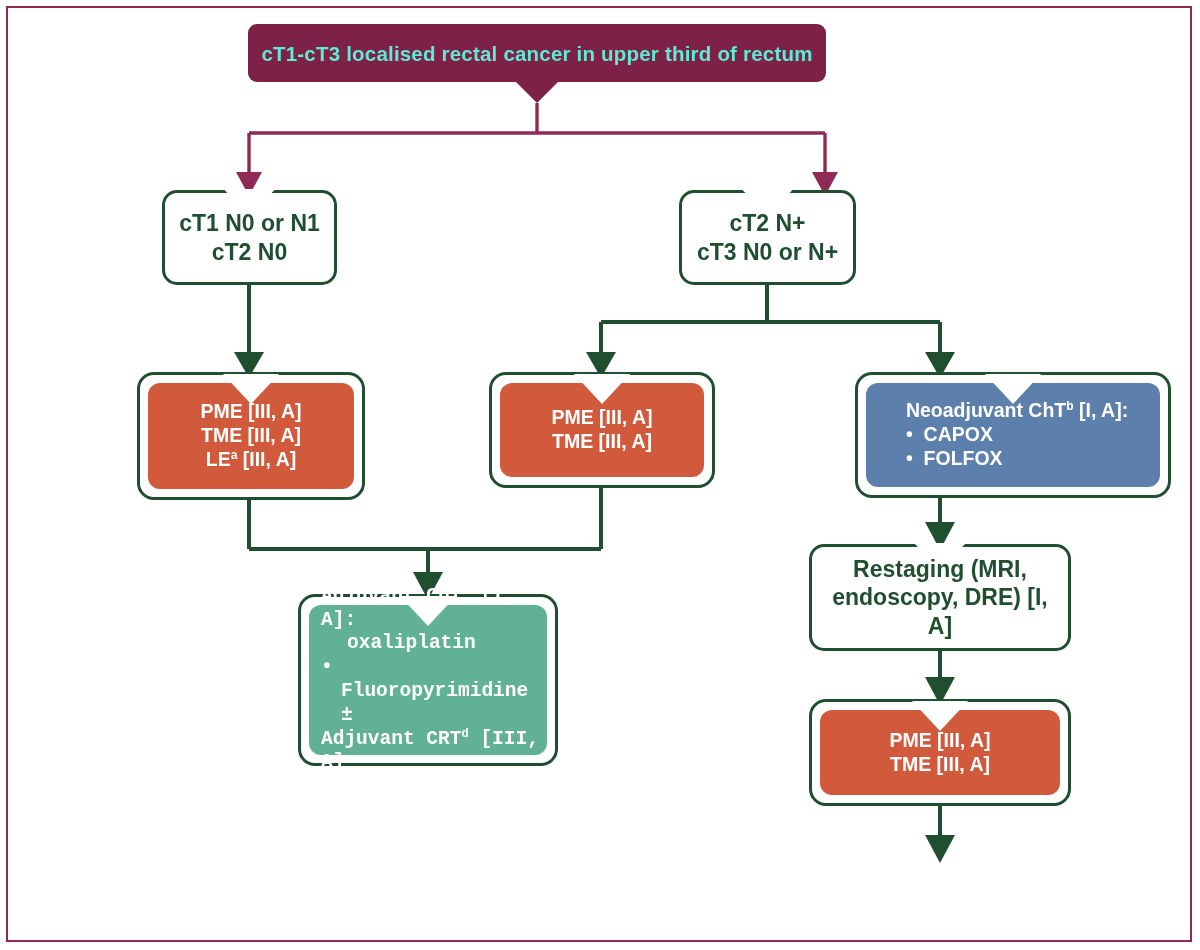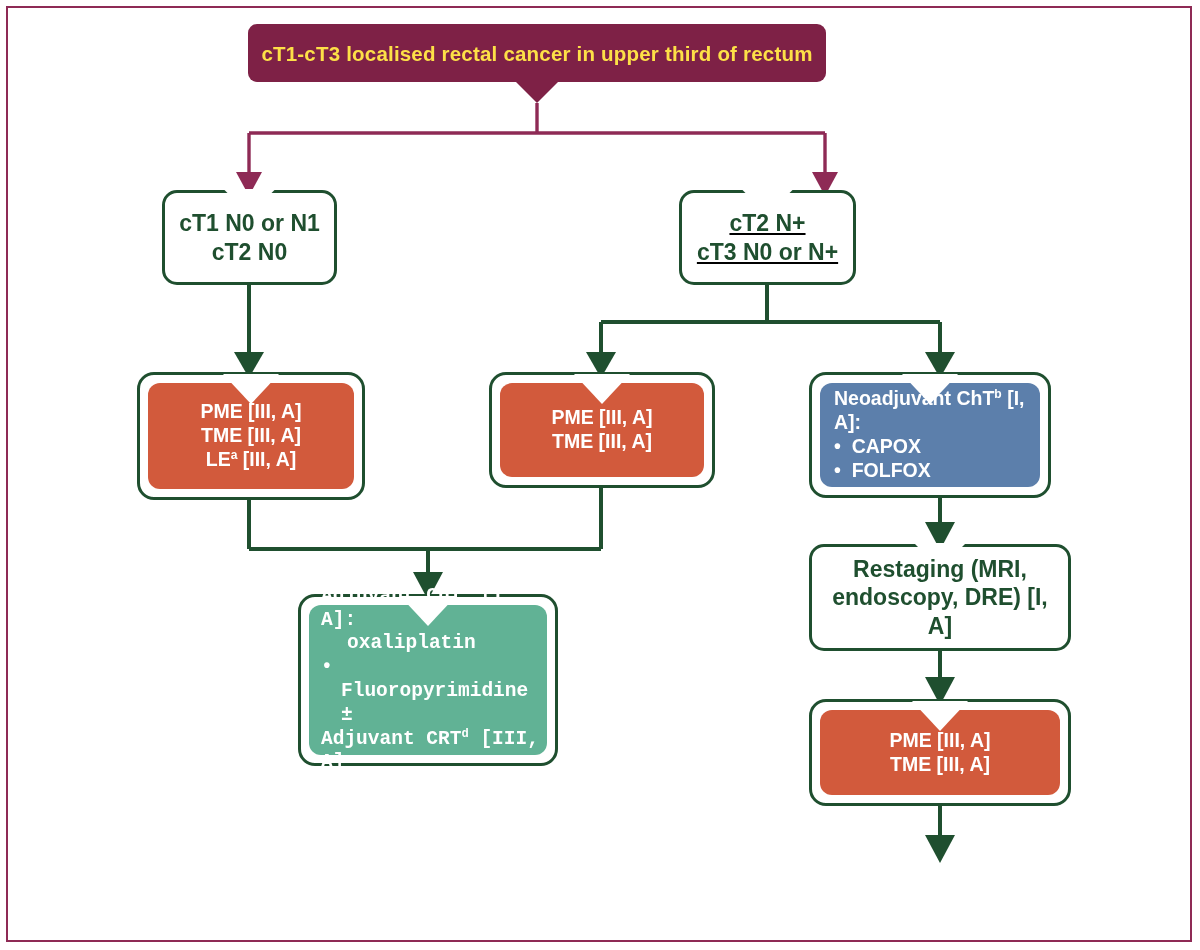--- a/index.html
+++ b/index.html
@@ -11,21 +11,21 @@
 
   .node{position:absolute;box-sizing:border-box;display:flex;align-items:center;
         justify-content:center;text-align:center;}
   .node .inner{position:relative;width:100%;height:100%;display:flex;
         align-items:center;justify-content:center;box-sizing:border-box;}
   .node .txt{position:relative;z-index:3;line-height:1.22;font-weight:bold;padding:0 10px;}
 
   
   #title-box{left:248px;top:24px;width:578px;height:58px;background:#7e2146;
      border-radius:9px;}
-  #title-box .txt{color:#fde047;font-size:20.5px;letter-spacing:.2px;}
+  #title-box .txt{color:#5eead4;font-size:20.5px;letter-spacing:.2px;}
   #title-tail{position:absolute;left:515px;top:81px;width:44px;height:22px;
      background:#7e2146;clip-path:polygon(0 0,100% 0,50% 100%);}
 
   
   .dbox{border:3.5px solid #1f4f2f;border-radius:15px;background:#fff;}
   .dbox .txt{color:#1f4f2f;font-size:23px;}
   .dbox .notch{position:absolute;left:50%;top:-4px;transform:translateX(-50%);
      width:52px;height:26px;background:#fff;
      clip-path:polygon(0 0,100% 0,50% 100%);z-index:2;}
 
@@ -100,21 +100,21 @@
   <div class="node dbox" style="left:162px;top:190px;width:175px;height:95px;">
     <div class="inner">
       <div class="notch"></div>
       <span class="txt lines">
         <span class="ln ctr">cT1 N0 or N1</span>
         <span class="ln ctr">cT2 N0</span>
       </span>
     </div>
   </div>
 
-  <div class="node dbox" style="left:679px;top:190px;width:177px;height:95px;text-decoration:underline;">
+  <div class="node dbox" style="left:679px;top:190px;width:177px;height:95px;">
     <div class="inner">
       <div class="notch"></div>
       <span class="txt lines">
         <span class="ln ctr">cT2 N+</span>
         <span class="ln ctr">cT3 N0 or N+</span>
       </span>
     </div>
   </div>
 
   <div class="node cbox" style="left:137px;top:372px;width:228px;height:128px;">
@@ -133,21 +133,21 @@
     <div class="inner">
       <div class="fill fill-orange"></div>
       <div class="notch"></div>
       <span class="txt lines">
         <span class="ln ctr">PME [III, A]</span>
         <span class="ln ctr">TME [III, A]</span>
       </span>
     </div>
   </div>
 
-  <div class="node cbox" style="left:809px;top:372px;width:242px;height:126px;">
+  <div class="node cbox" style="left:855px;top:372px;width:316px;height:126px;">
     <div class="inner">
       <div class="fill fill-blue"></div>
       <div class="notch"></div>
       <span class="txt lines" style="padding-left:18px;">
         <span class="ln"><span>Neoadjuvant ChT</span><sup>b</sup><span> [I, A]:</span></span>
         <span class="ln bullet">•&nbsp; <span>CAPOX</span></span>
         <span class="ln bullet">•&nbsp; <span>FOLFOX</span></span>
       </span>
     </div>
   </div>

